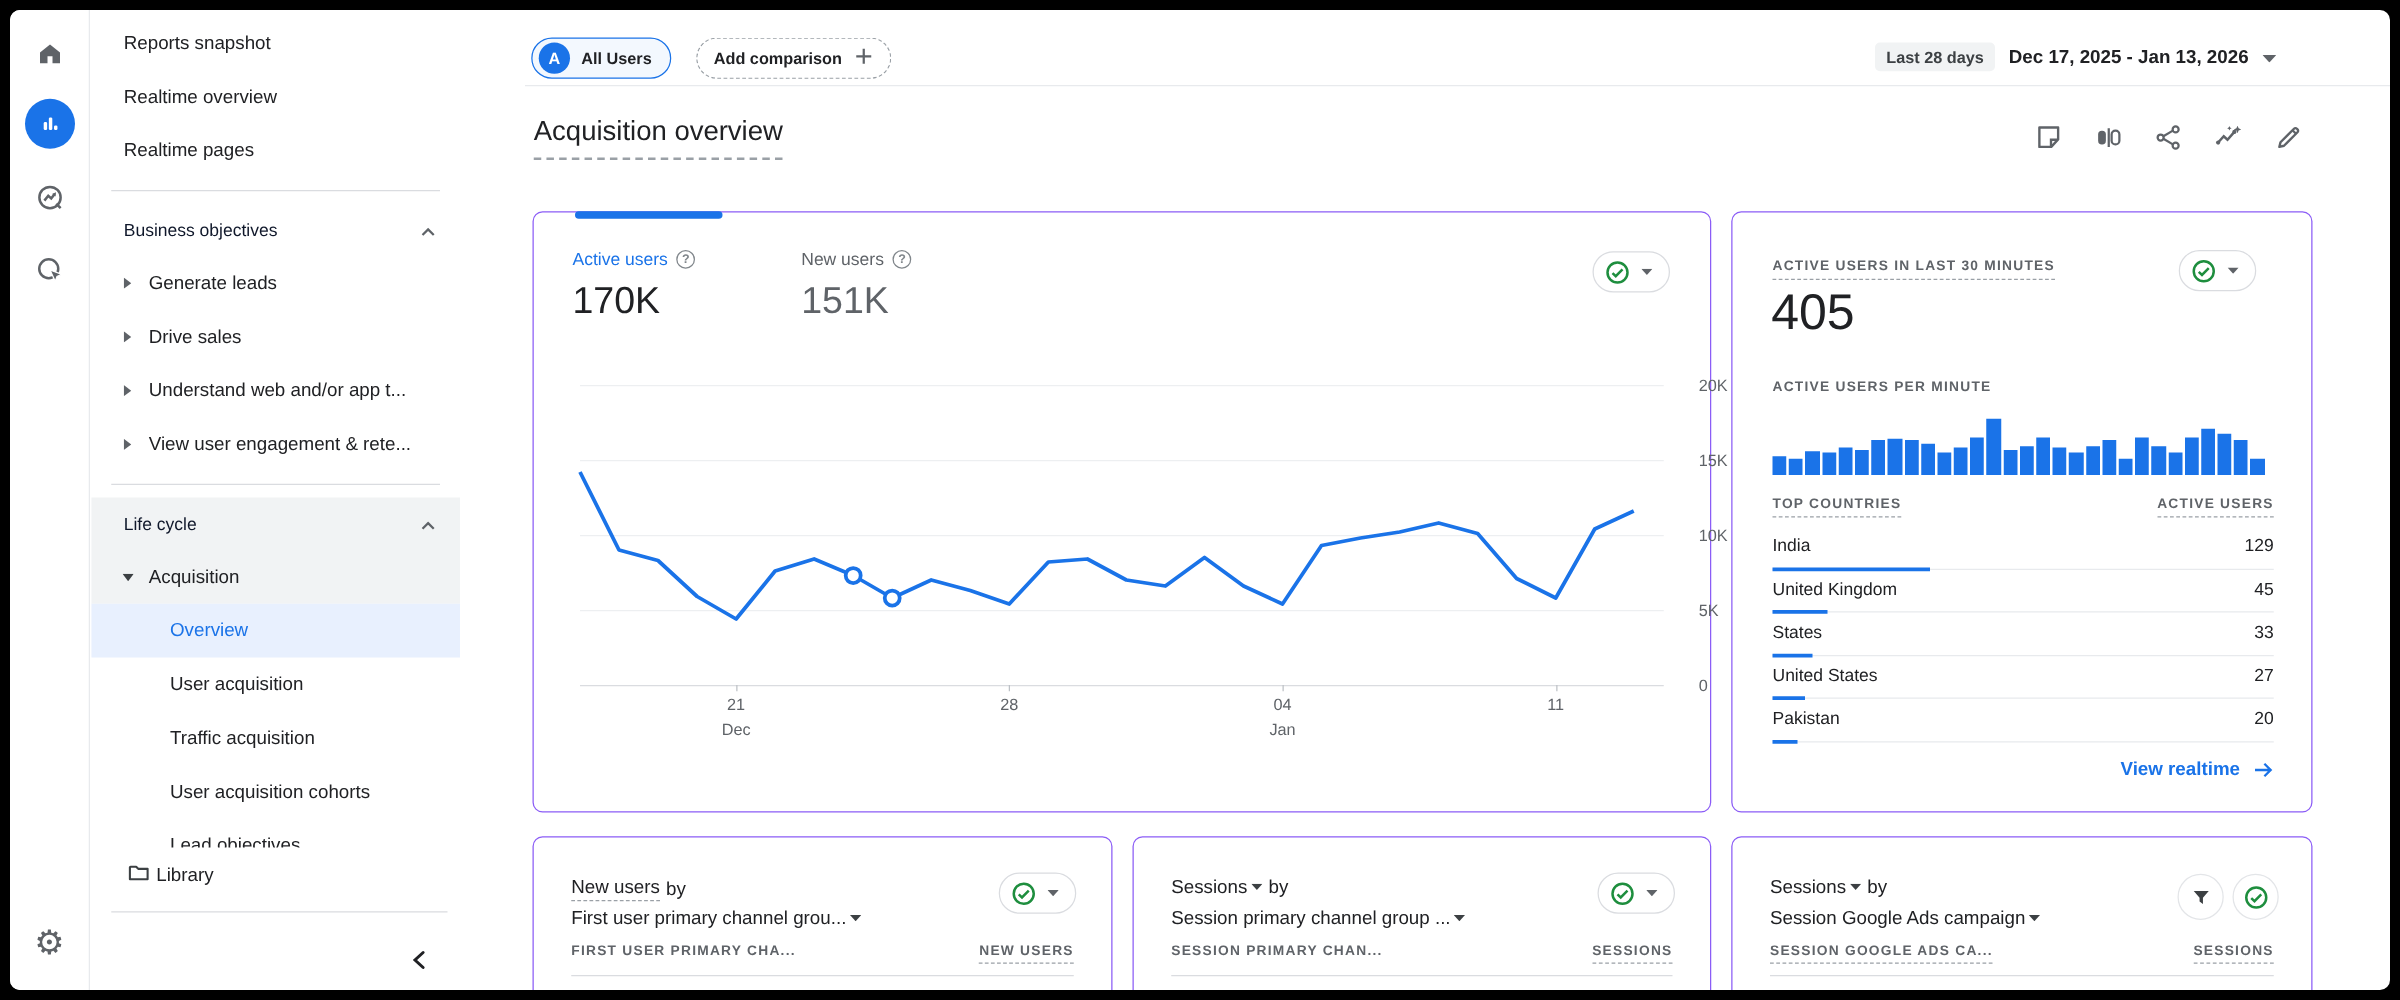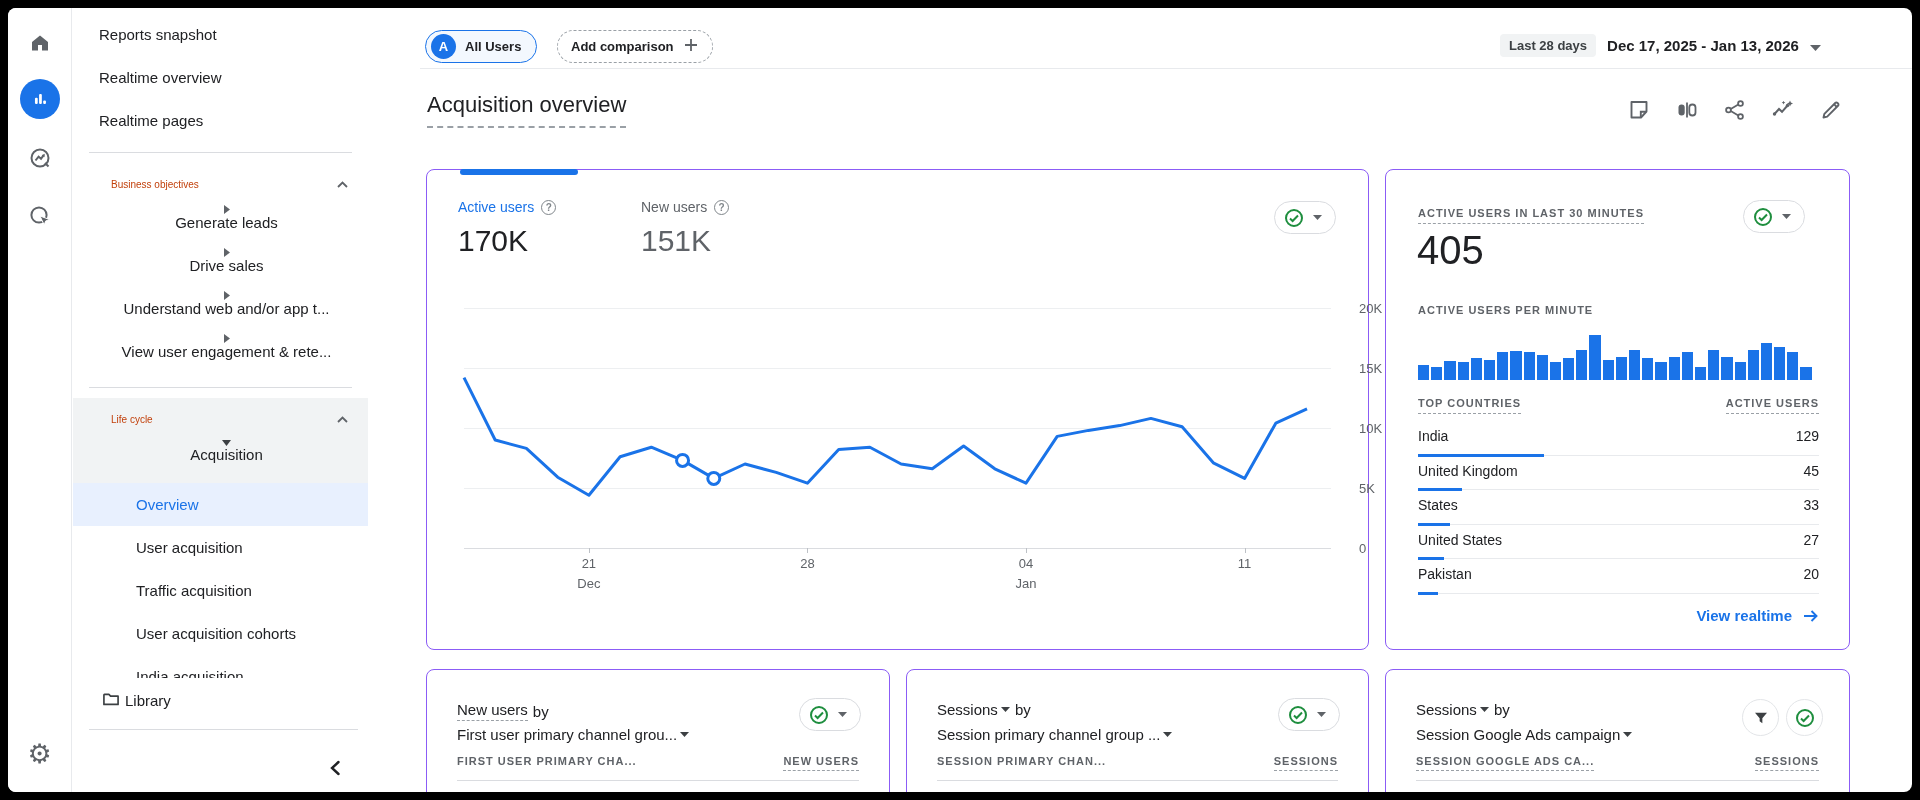--- a/index.html
+++ b/index.html
@@ -16,26 +16,26 @@
   .rail-icon.active { background:#1a73e8; }
   .ri-home { top:15px; } .ri-reports { top:71px; } .ri-explore { top:130px; }
   .ri-ads { top:188px; } .ri-gear { top:726px; font-size:27px; color:#5f6368; }
 
   
   .sidebar { position:absolute; left:65px; top:0; width:295px; height:100%; background:#fff;text-align:center; }
   .sb-scroll { position:absolute; top:5px; left:0; right:0; height:667px; overflow:hidden; }
   .sb-item,.sb-tree,.sb-sub { height:43px; display:flex; align-items:center; font-size:15px;
     color:#202124; cursor:pointer; }
   .sb-item { padding-left:26px; }
-  .sb-tree { padding-left:12px;flex-direction:column; }
+  .sb-tree { padding-left:12px; }
   .sb-tree .tree-caret { width:34px; display:flex; justify-content:center; align-items:center; }
   .sb-sub { padding-left:63px; }
   .sb-sub.selected { background:#e8f0fe; color:#1a73e8; }
   .sb-section { height:42px; display:flex; align-items:center; justify-content:space-between;
-    padding:0 20px 0 38px; font-size:10px; color:#c2410c; cursor:pointer; }
+    padding:0 20px 0 26px; font-size:14px; color:#0f172a; cursor:pointer; }
   .bg-gray { background:#f1f3f4; }
   .sb-divider { height:1px; background:#dadce0; margin:10px 16px; }
   .sb-library { position:absolute; top:670px; left:0; right:0; height:44px; background:#fff;
     display:flex; align-items:center; gap:4px; padding-left:28px; font-size:15px; cursor:pointer; }
   .sb-footer-divider { position:absolute; top:721px; left:16px; right:10px; height:1px; background:#dadce0; }
   .sb-collapse { position:absolute; top:747px; right:20px; width:26px; height:26px; display:flex;
     align-items:center; justify-content:center; cursor:pointer; }
 
   
   .topbar-divider { position:absolute; left:412px; top:60px; width:1492px; height:1px; background:#e8eaed; }
@@ -232,21 +232,21 @@
         <div class="sb-sub">
           <span>User acquisition</span>
         </div>
         <div class="sb-sub">
           <span>Traffic acquisition</span>
         </div>
         <div class="sb-sub">
           <span>User acquisition cohorts</span>
         </div>
         <div class="sb-sub">
-          <span>India acquisition</span>
+          <span>Lead objectives</span>
         </div>
       </div>
     <div class="sb-library">
       <span>
         <svg width="20" height="20" viewBox="0 0 24 24">
             <path d="M3.5 7 V18.5 H20.5 V8.5 H11.5 L9.5 6.5 H4.5 a1 1 0 0 0 -1 0.5 Z" fill="none" stroke="#3c4043" stroke-width="2" stroke-linejoin="round"></path>
           </svg>
       </span>
       <span>Library</span>
     </div>

